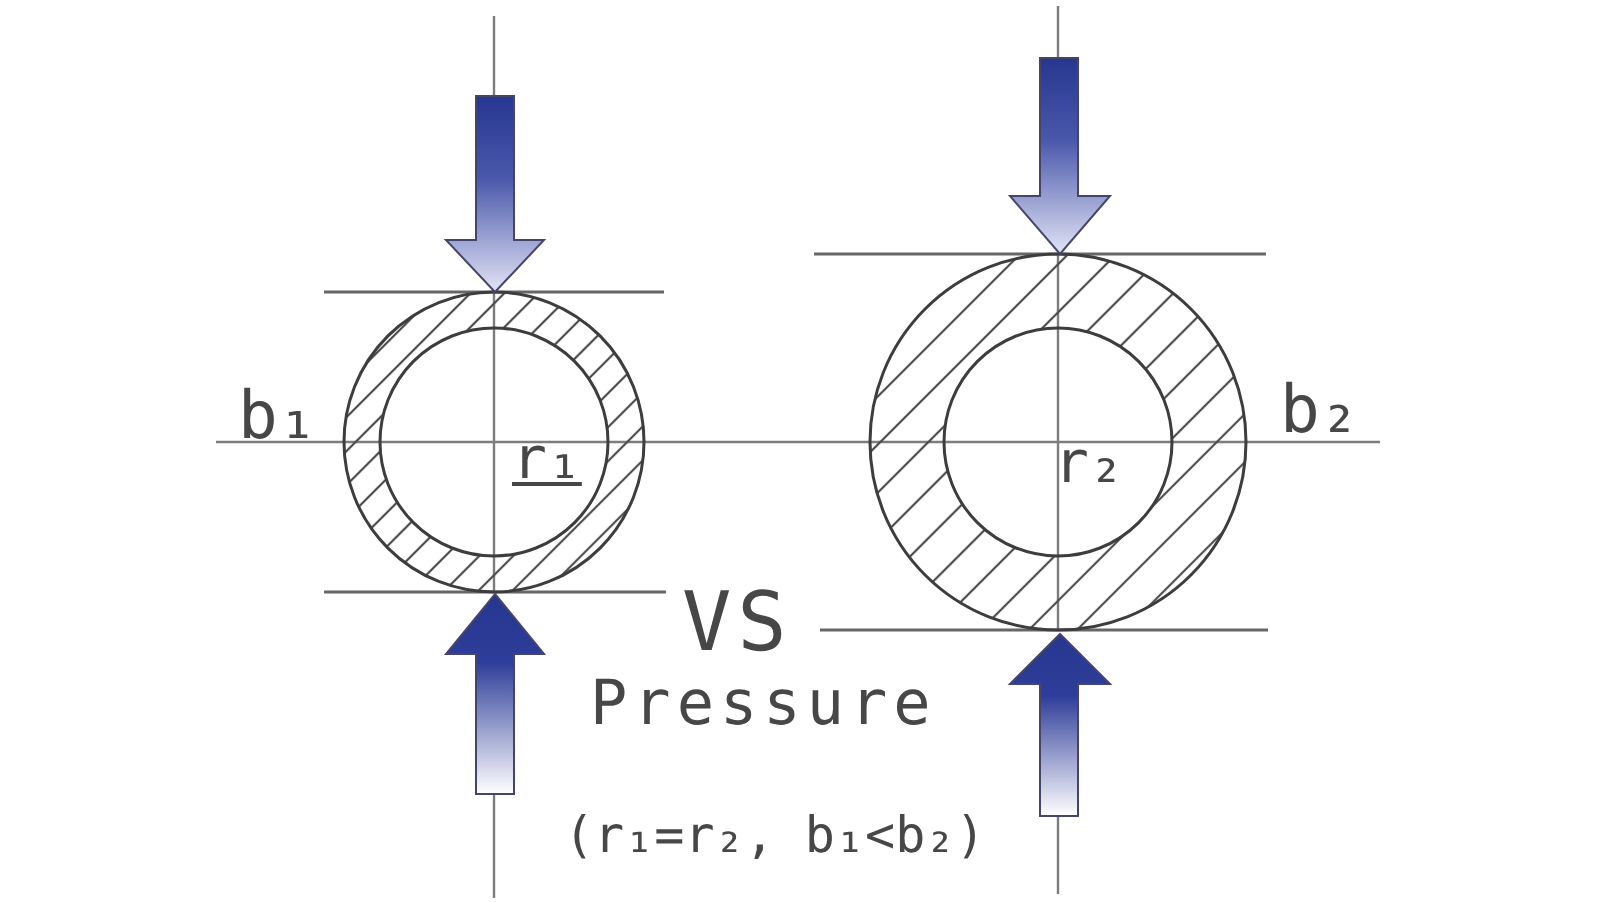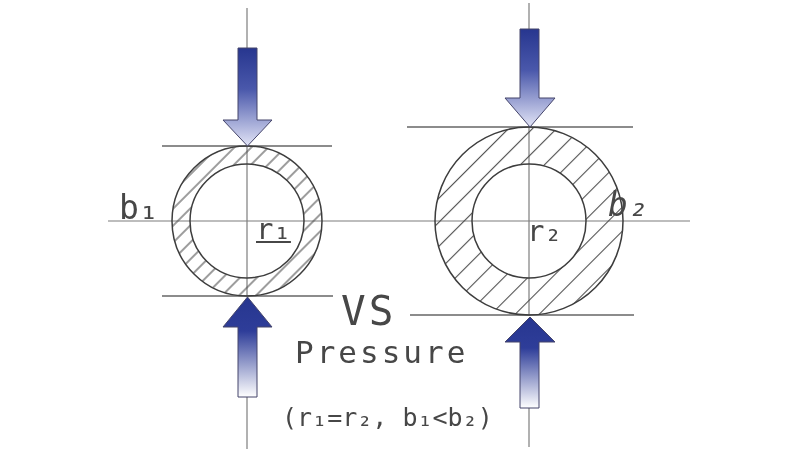--- a/index.html
+++ b/index.html
@@ -17,21 +17,21 @@
   .lbl {
     position: absolute;
     line-height: 1;
     white-space: nowrap;
     color: #474747;
     user-select: none;
   }
   .lbl-b1 { left: 119px; top: 191px; font-size: 33px; }
   .lbl-r1 { left: 256px; top: 215px; font-size: 29px; text-decoration: underline; }
   .lbl-r2 { left: 484px; top: 217px; font-size: 29px; margin-left: 43px; }
-  .lbl-b2 { left: 608px; top: 188px; font-size: 33px; font-style: italic; }
+  .lbl-b2 { left: 640px; top: 188px; font-size: 33px; }
   .lbl-vs        { left: 341px; top: 291px; font-size: 41px; letter-spacing: 3px; }
   .lbl-pressure  { left: 295px; top: 337px; font-size: 31px; letter-spacing: 3px; }
   .lbl-condition { left: 282px; top: 390px; font-size: 25px; margin-top: 15px; }
 </style>
 </head>
 <body>
 
 <div class="stage">
 
   <svg width="800" height="451" viewBox="0 0 800 451">

